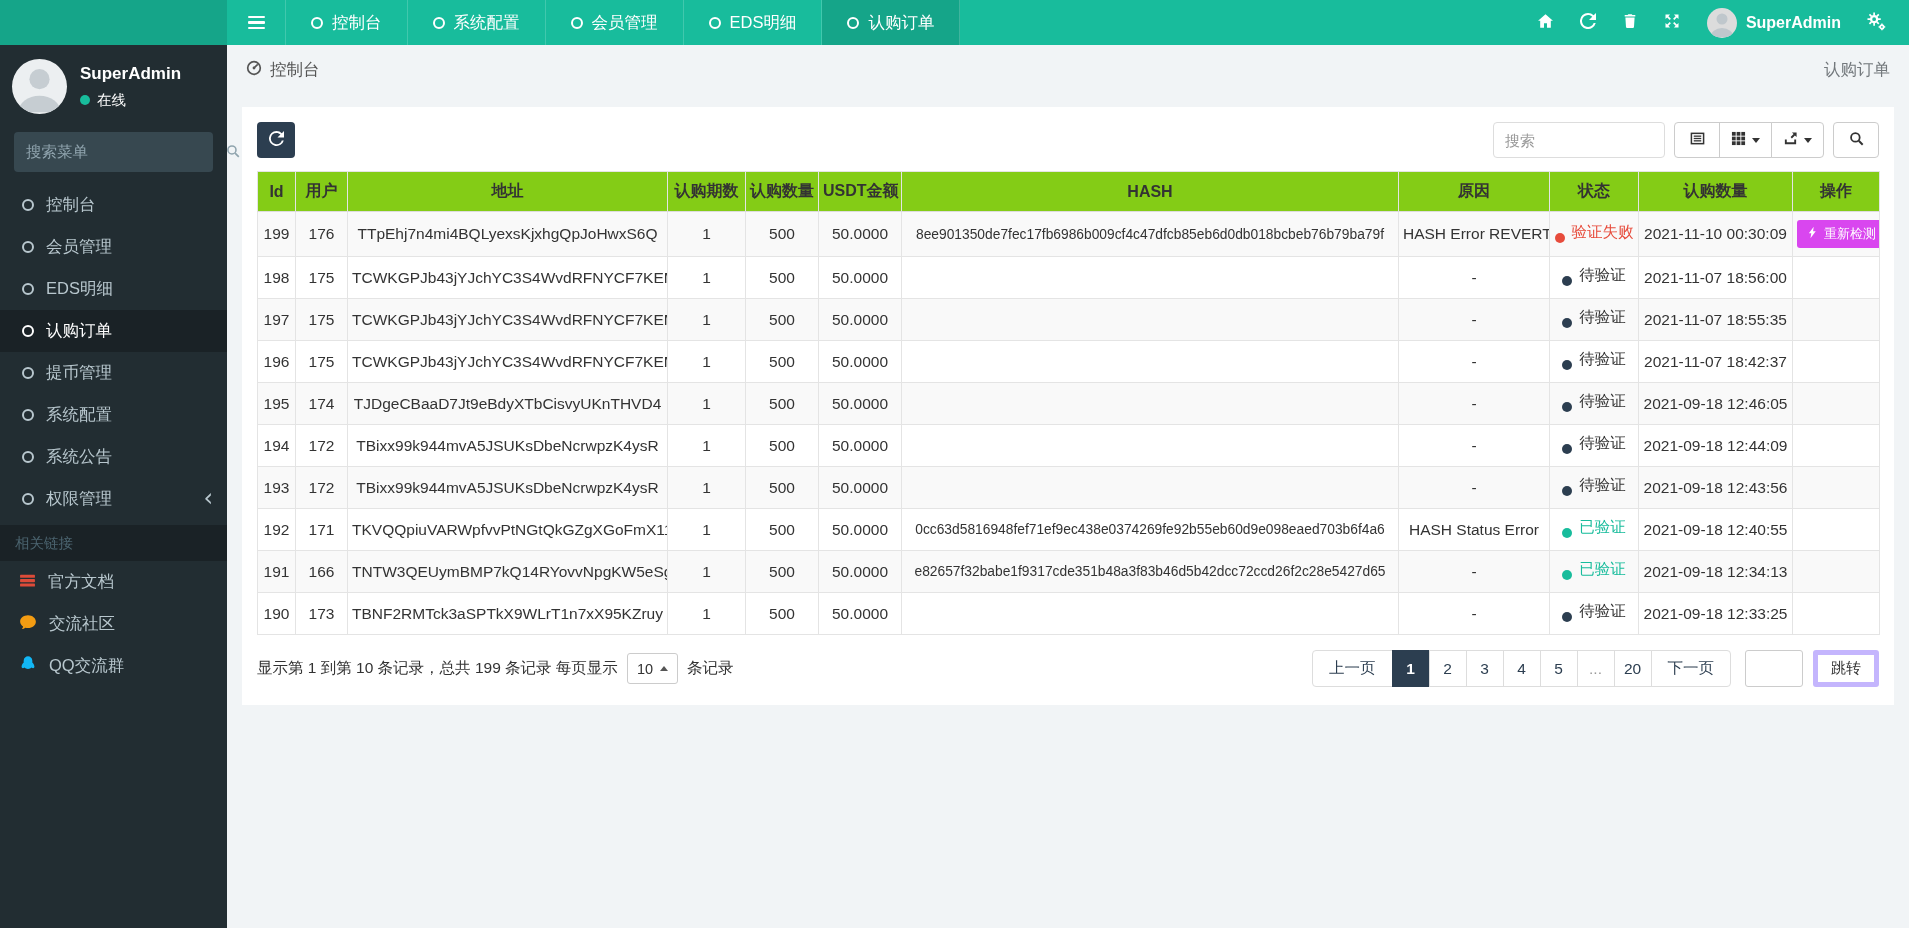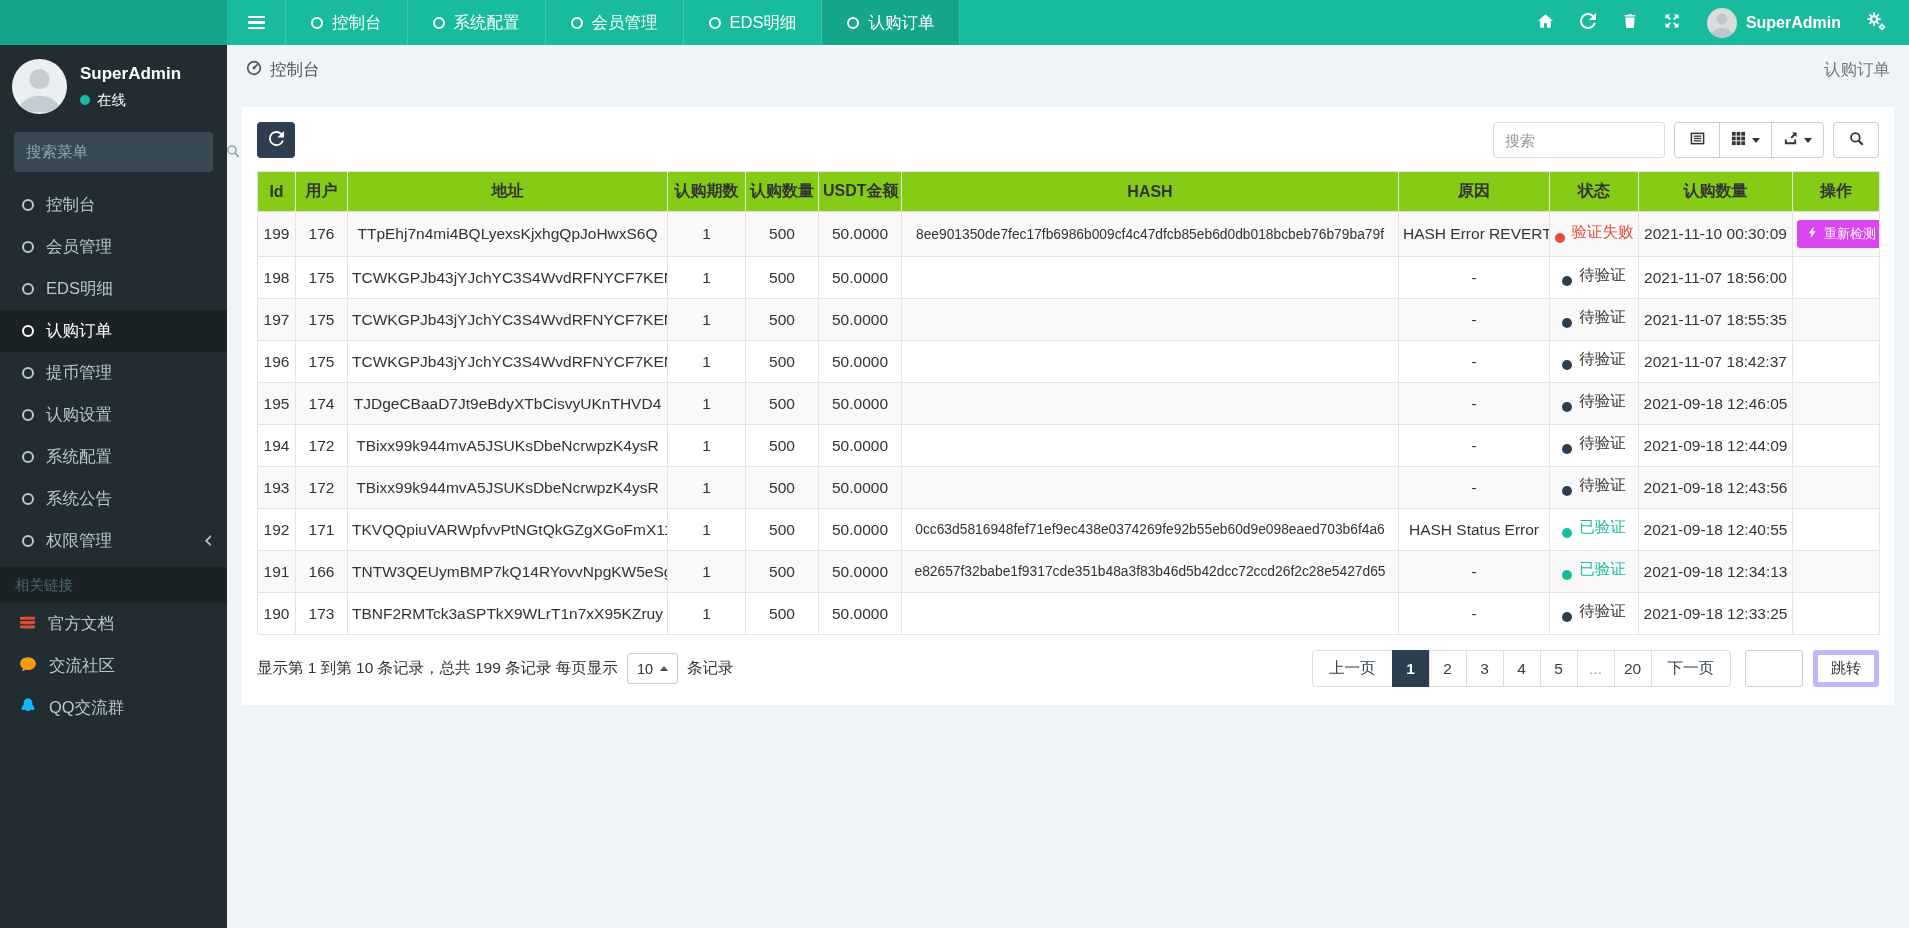--- a/index.html
+++ b/index.html
@@ -227,25 +227,20 @@
 
   </div>
       <div class="sb-item active">
     <span class="ring"></span>
     <span class="lbl">认购订单</span>
 
   </div>
       <div class="sb-item">
     <span class="ring"></span>
     <span class="lbl">提币管理</span>
-
-  </div>
-      <div class="sb-item">
-    <span class="ring"></span>
-    <span class="lbl">认购设置</span>
 
   </div>
       <div class="sb-item">
     <span class="ring"></span>
     <span class="lbl">系统配置</span>
 
   </div>
       <div class="sb-item">
     <span class="ring"></span>
     <span class="lbl">系统公告</span>

